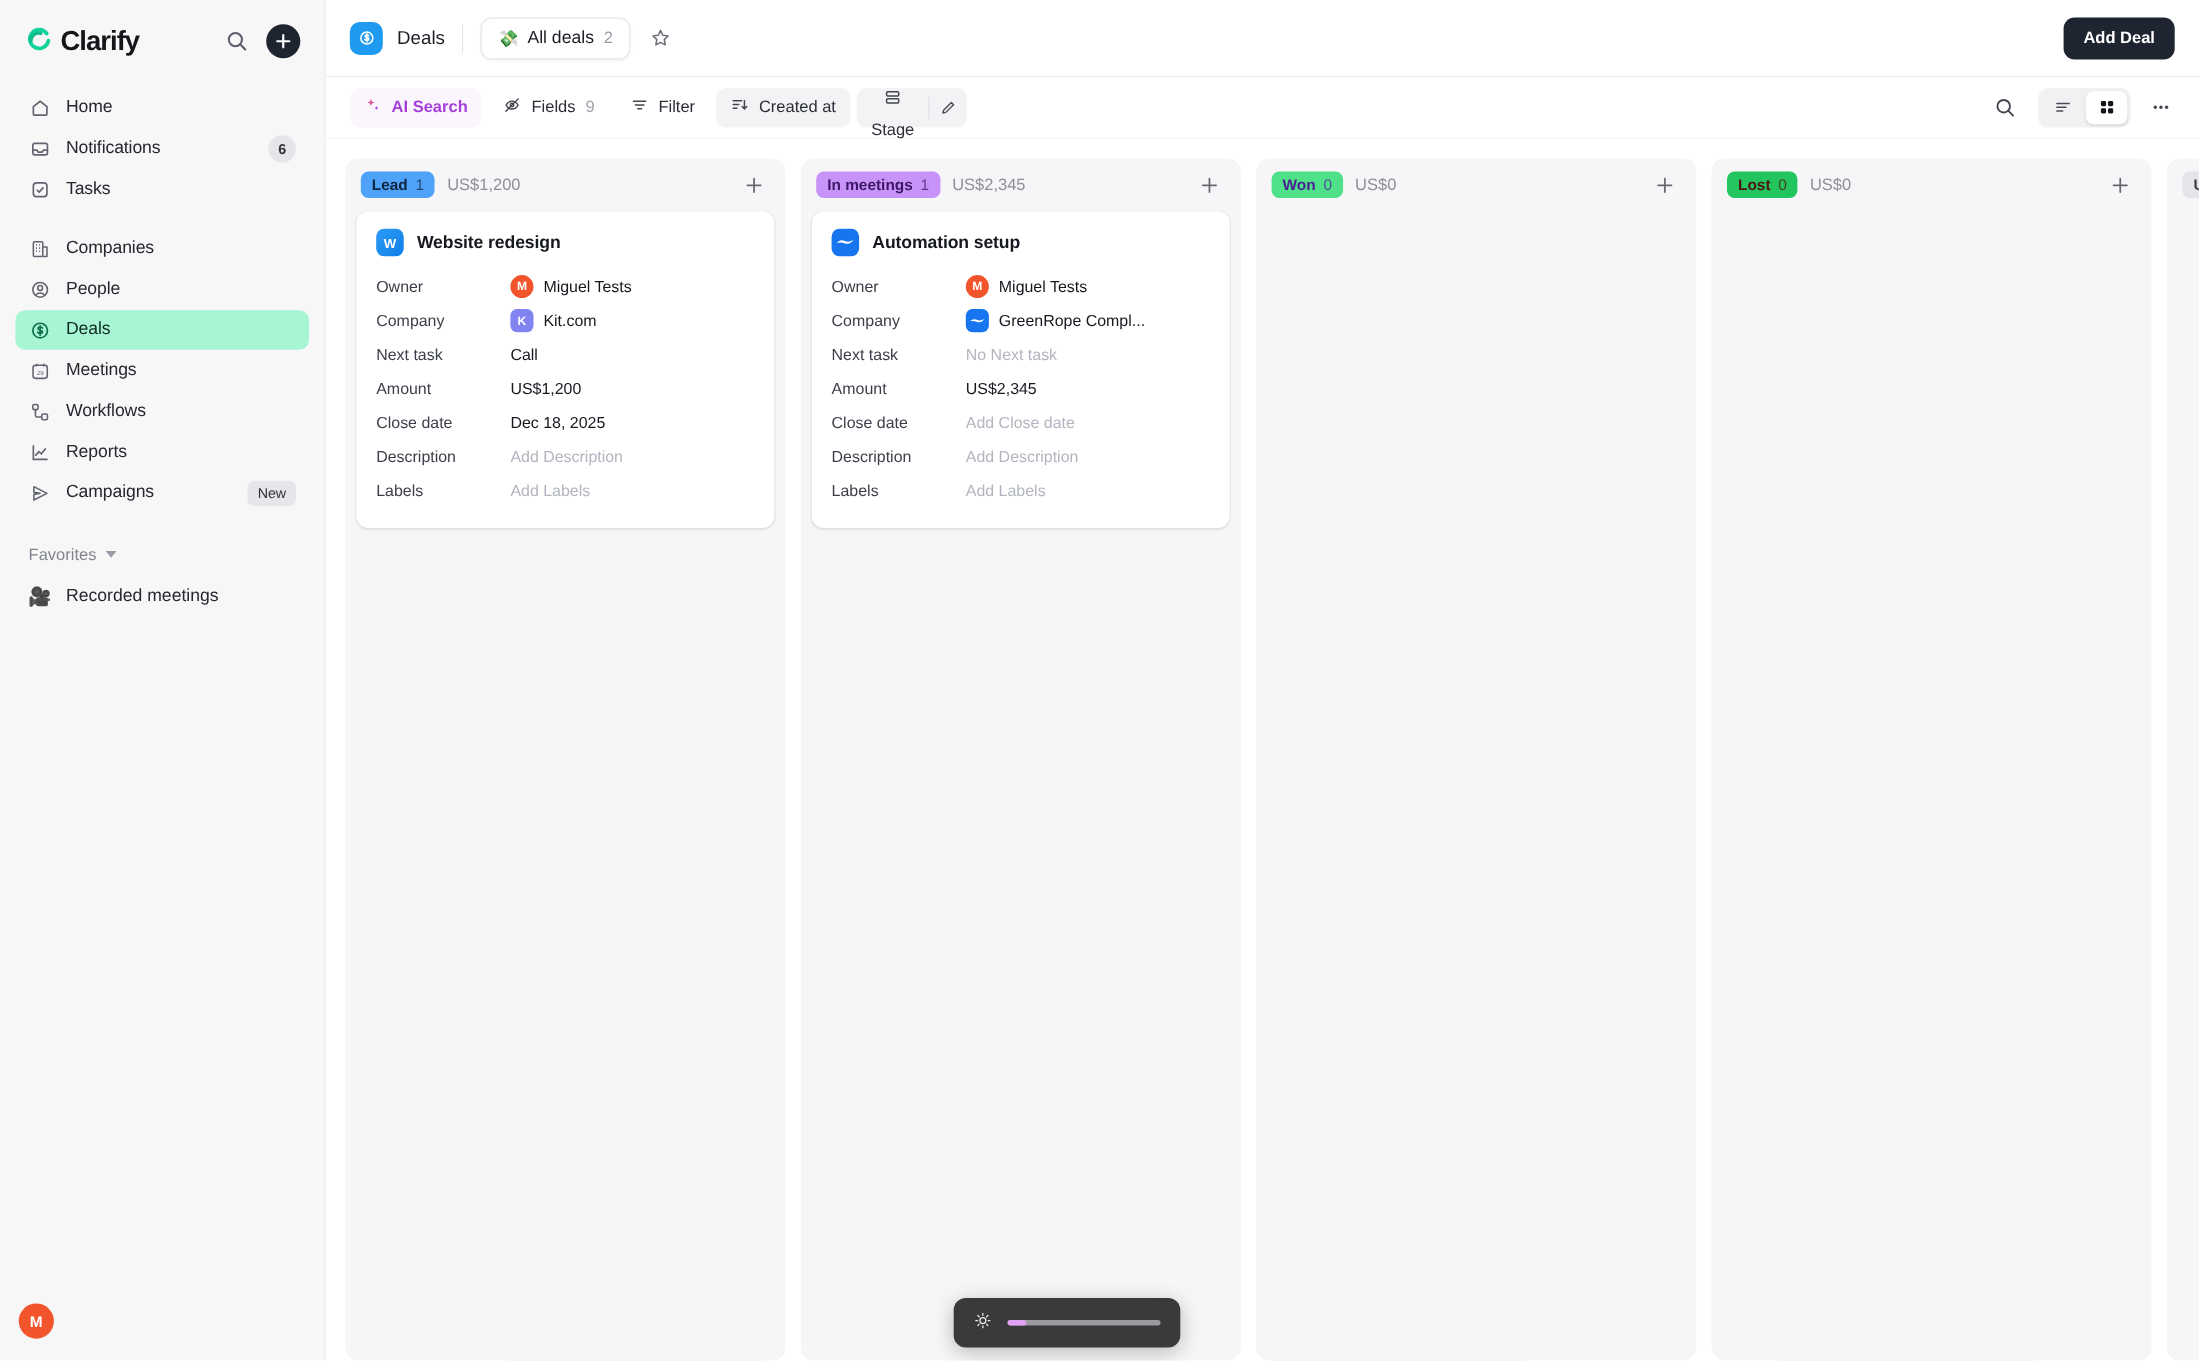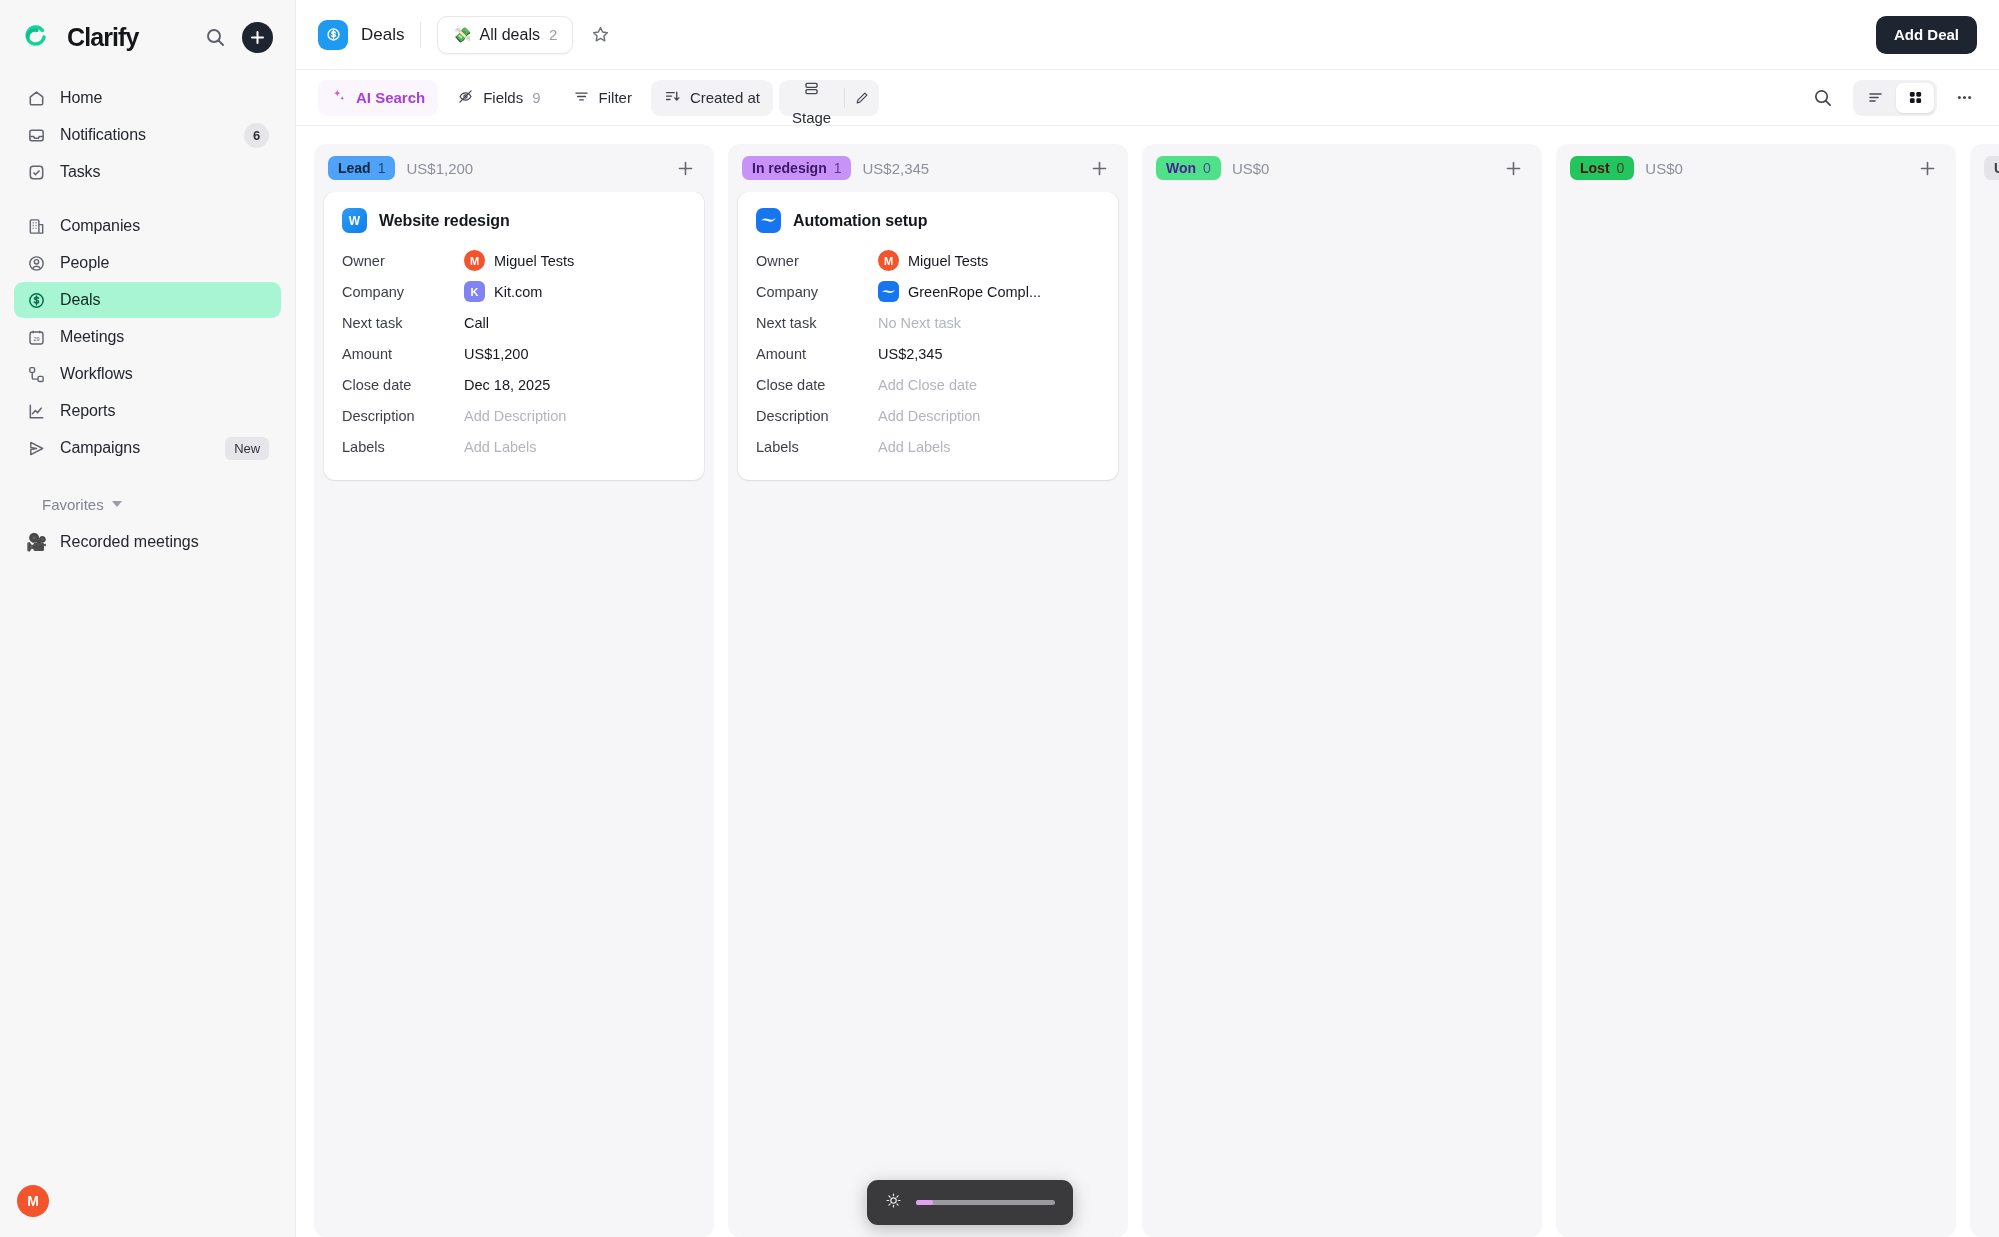--- a/index.html
+++ b/index.html
@@ -18,21 +18,21 @@
     background: #f7f7f8;
     border-right: 1px solid #ebebed;
     display: flex; flex-direction: column;
     flex: 0 0 296px;
     position: relative;
   }
   .sb-top {
     height: 74px; display: flex; align-items: center;
     padding: 0 22px 0 22px; gap: 0;
   }
-  .brand { display: flex; align-items: center; gap: 19px; flex: 1; }
+  .brand { display: flex; align-items: center; gap: 7px; flex: 1; }
   .brand-mark { width: 26px; height: 26px; position: relative; flex: 0 0 26px; }
   .brand-name {
     font-size: 25px; font-weight: 700; color: #15161a; letter-spacing: -0.9px;
   }
   .sb-top-icons { display: flex; align-items: center; gap: 14px; }
   .icon-btn-plain {
     width: 26px; height: 26px; display: flex; align-items: center; justify-content: center;
     cursor: pointer; color: #5c5f6b;
   }
   .plus-circle {
@@ -56,21 +56,21 @@
     min-width: 25px; height: 25px; border-radius: 50%;
     background: #e6e6ea; color: #30323b; font-size: 13px; font-weight: 600;
     display: flex; align-items: center; justify-content: center; padding: 0 6px;
   }
   .badge-new {
     background: #e6e6ea; color: #30323b; font-size: 13px; font-weight: 400;
     border-radius: 6px; padding: 4px 9px;
   }
   .fav-head {
     display: flex; align-items: center; gap: 8px;
-    padding: 0 42px; height: 40px; margin-top: 18px;
+    padding: 0 26px; height: 40px; margin-top: 18px;
     font-size: 15px; color: #81848f; cursor: pointer;
   }
   .caret { width: 0; height: 0; border-left: 5px solid transparent; border-right: 5px solid transparent; border-top: 6px solid #9a9da7; }
   .fav-item {
     height: 36px; border-radius: 9px; display: flex; align-items: center;
     padding: 0 12px; gap: 13px; margin: 0 14px; cursor: pointer;
     color: #252730; font-size: 16px;
   }
   .emoji-ico { font-size: 17px; width:21px; flex: 0 0 21px; text-align:center; }
   .sb-avatar {
@@ -536,21 +536,21 @@
               <span class="row-key">Labels</span>
               <span class="row-val empty">Add Labels</span>
             </div>
           </article>
         </div>
       </section>
 
       <section class="col">
         <div class="col-head">
           <span class="stage-pill pill-prog">
-            <span>In redesign</span>
+            <span>In meetings</span>
             <span class="cnt">1</span>
           </span>
           <span class="col-sum">US$2,345</span>
           <span class="col-add">
             <svg width="17" height="17" viewBox="0 0 18 18" stroke="currentColor" stroke-width="1.7" stroke-linecap="round">
                 <path d="M9 2.6v12.8M2.6 9h12.8"></path>
               </svg>
           </span>
         </div>
         <div class="col-body">

